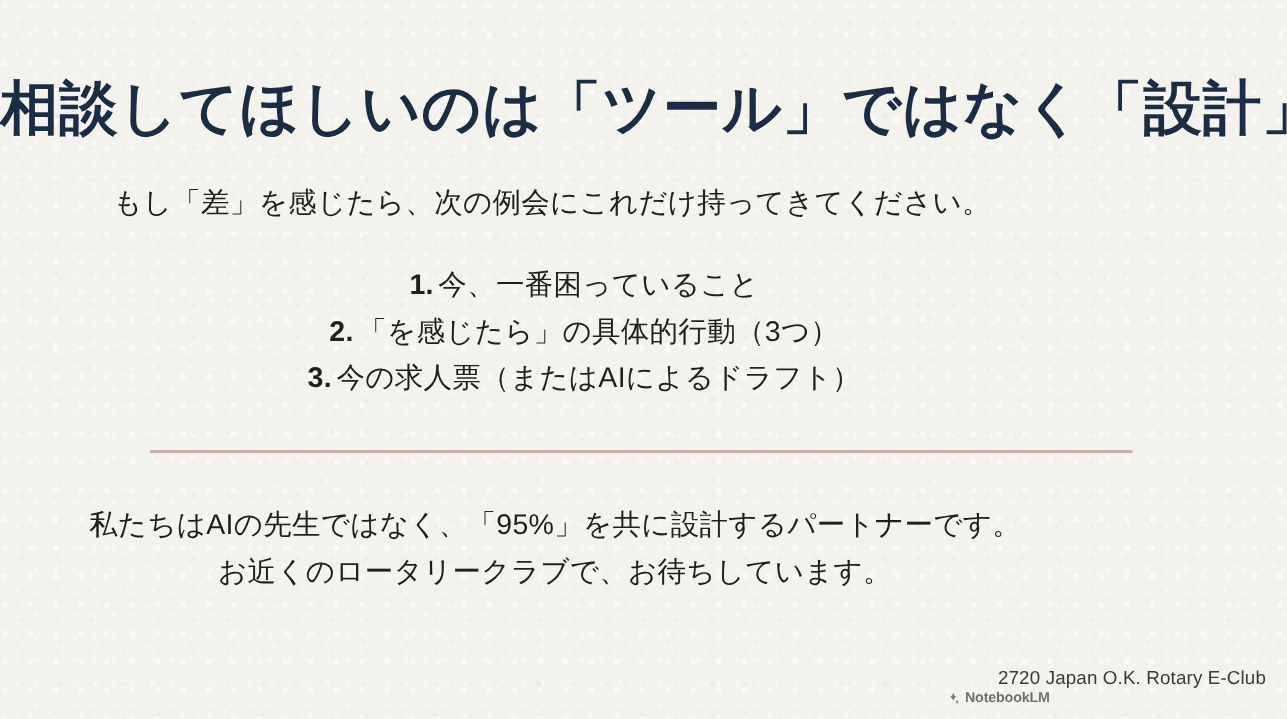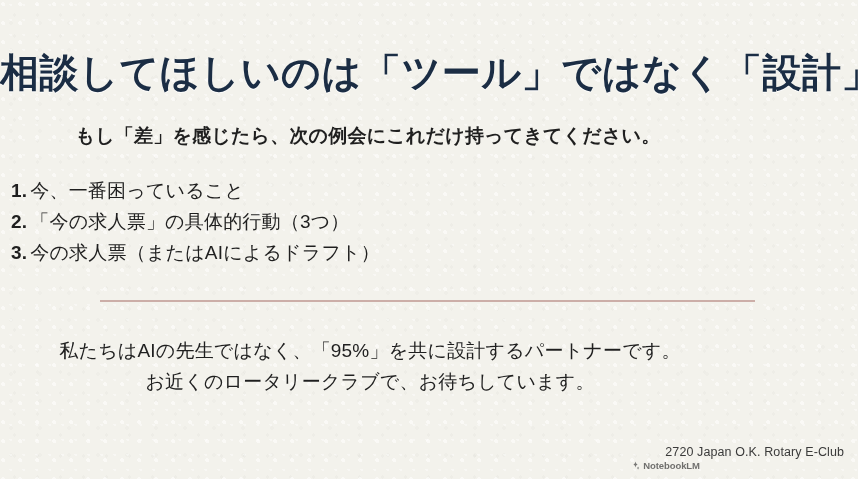--- a/index.html
+++ b/index.html
@@ -52,32 +52,32 @@
 
   
   .lead {
     position: absolute;
     top: 122px;
     left: 0;
     width: 736px;
     text-align: center;
     font-size: 19px;
     line-height: 1.5;
-    font-weight: 700;
+    font-weight: 400;
     color: #1f1f1f;
     letter-spacing: 0.2px;
   }
 
   
   .list {
     position: absolute;
     top: 176px;
-    left: 11px;
+    left: 0;
     width: 779px;
-    text-align: left;
+    text-align: center;
   }
   .list-item {
     font-size: 19px;
     line-height: 1.62;
     font-weight: 500;
     color: #1f1f1f;
     letter-spacing: 0.2px;
     white-space: nowrap;
   }
   .list-item .num {
@@ -160,21 +160,21 @@
     <h1 class="title">相談してほしいのは「ツール」ではなく「設計」</h1>
   </div>
 
   <div class="lead">もし「差」を感じたら、次の例会にこれだけ持ってきてください。</div>
 
   <ol class="list" style="list-style:none;margin:0;padding:0;">
     <li class="list-item">
       <span class="num">1.</span><span>今、一番困っていること</span>
     </li>
     <li class="list-item">
-      <span class="num">2.</span><span>「今の求人票」の具体的行動（3つ）</span>
+      <span class="num">2.</span><span>「を感じたら」の具体的行動（3つ）</span>
     </li>
     <li class="list-item">
       <span class="num">3.</span><span>今の求人票（またはAIによるドラフト）</span>
     </li>
   </ol>
 
   <div class="divider"></div>
 
   <div class="closing">
     <div class="cl-line">私たちはAIの先生ではなく、「95%」を共に設計するパートナーです。</div>

